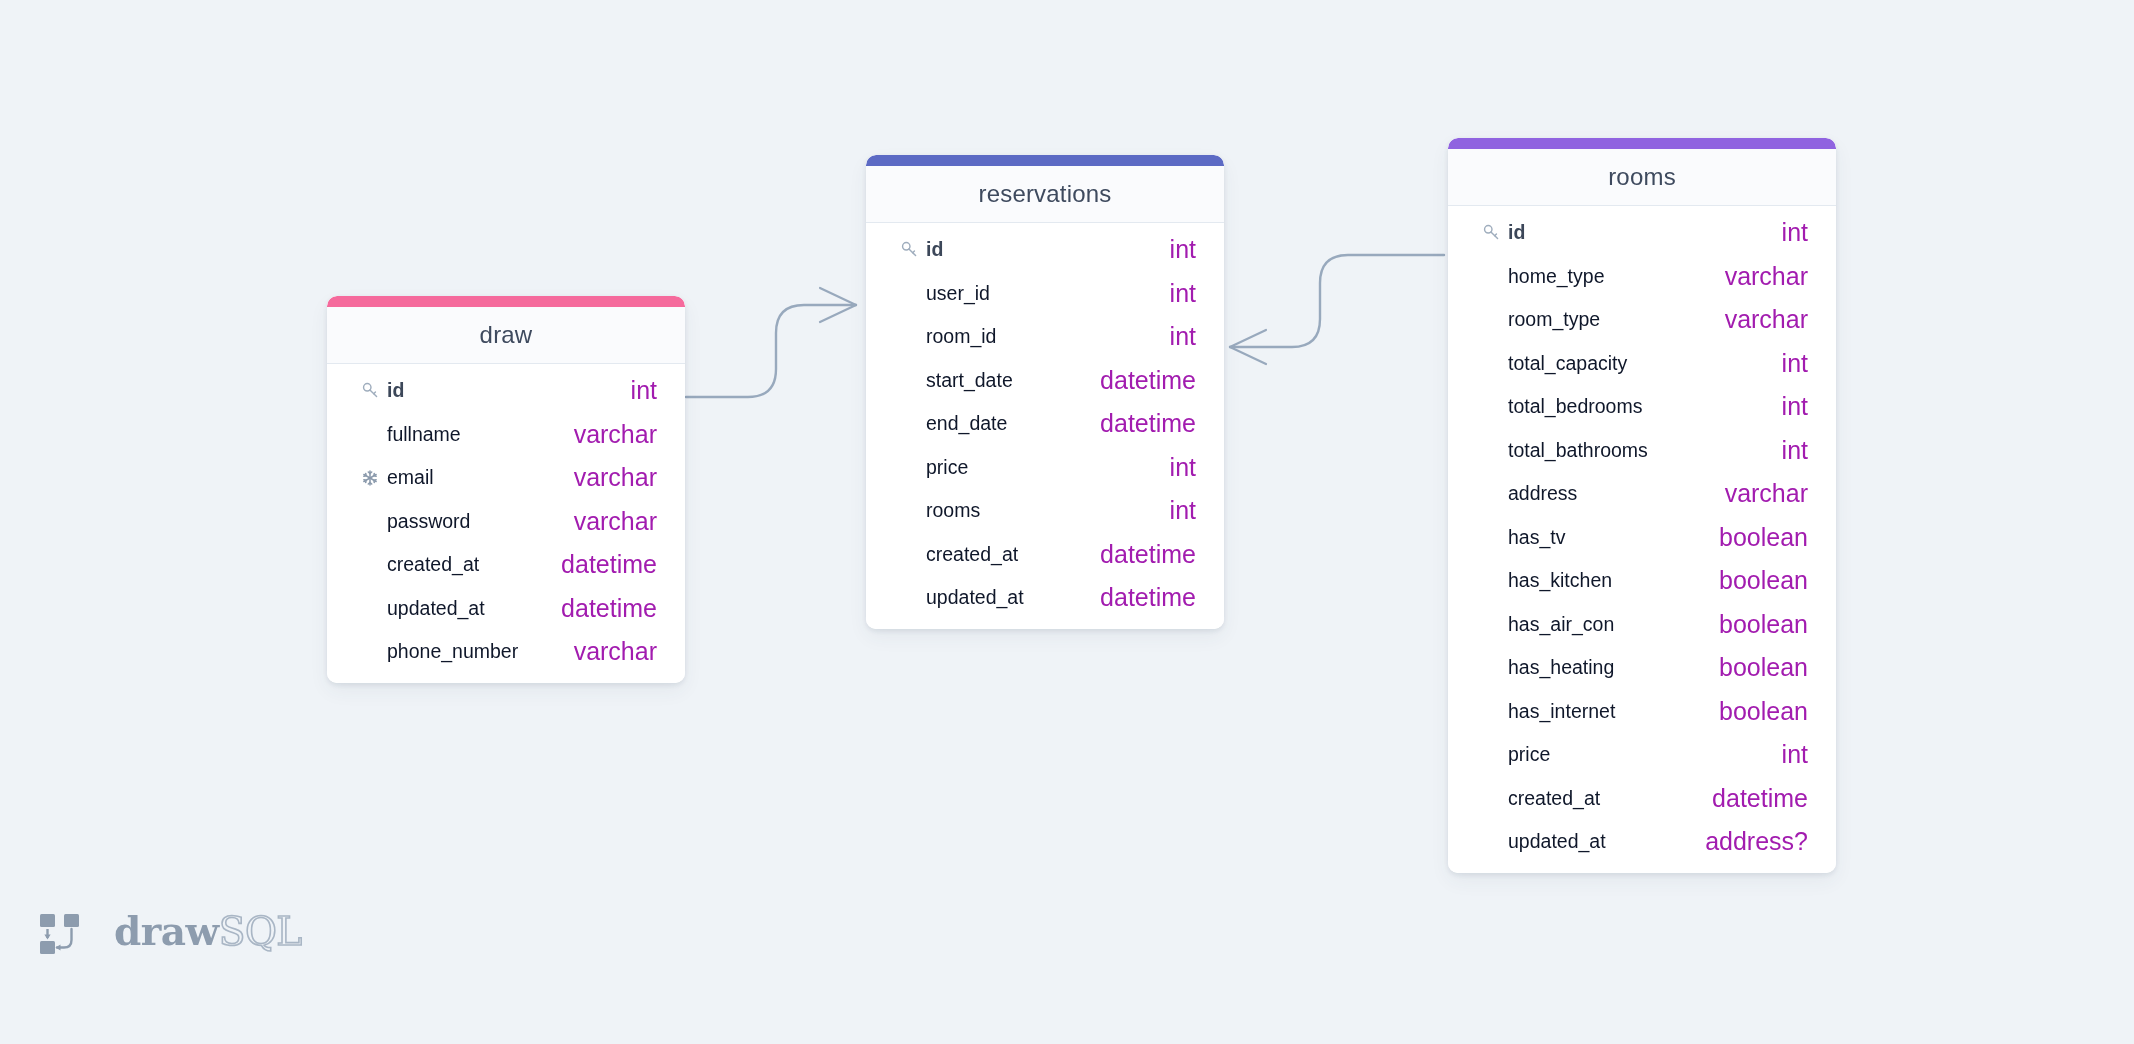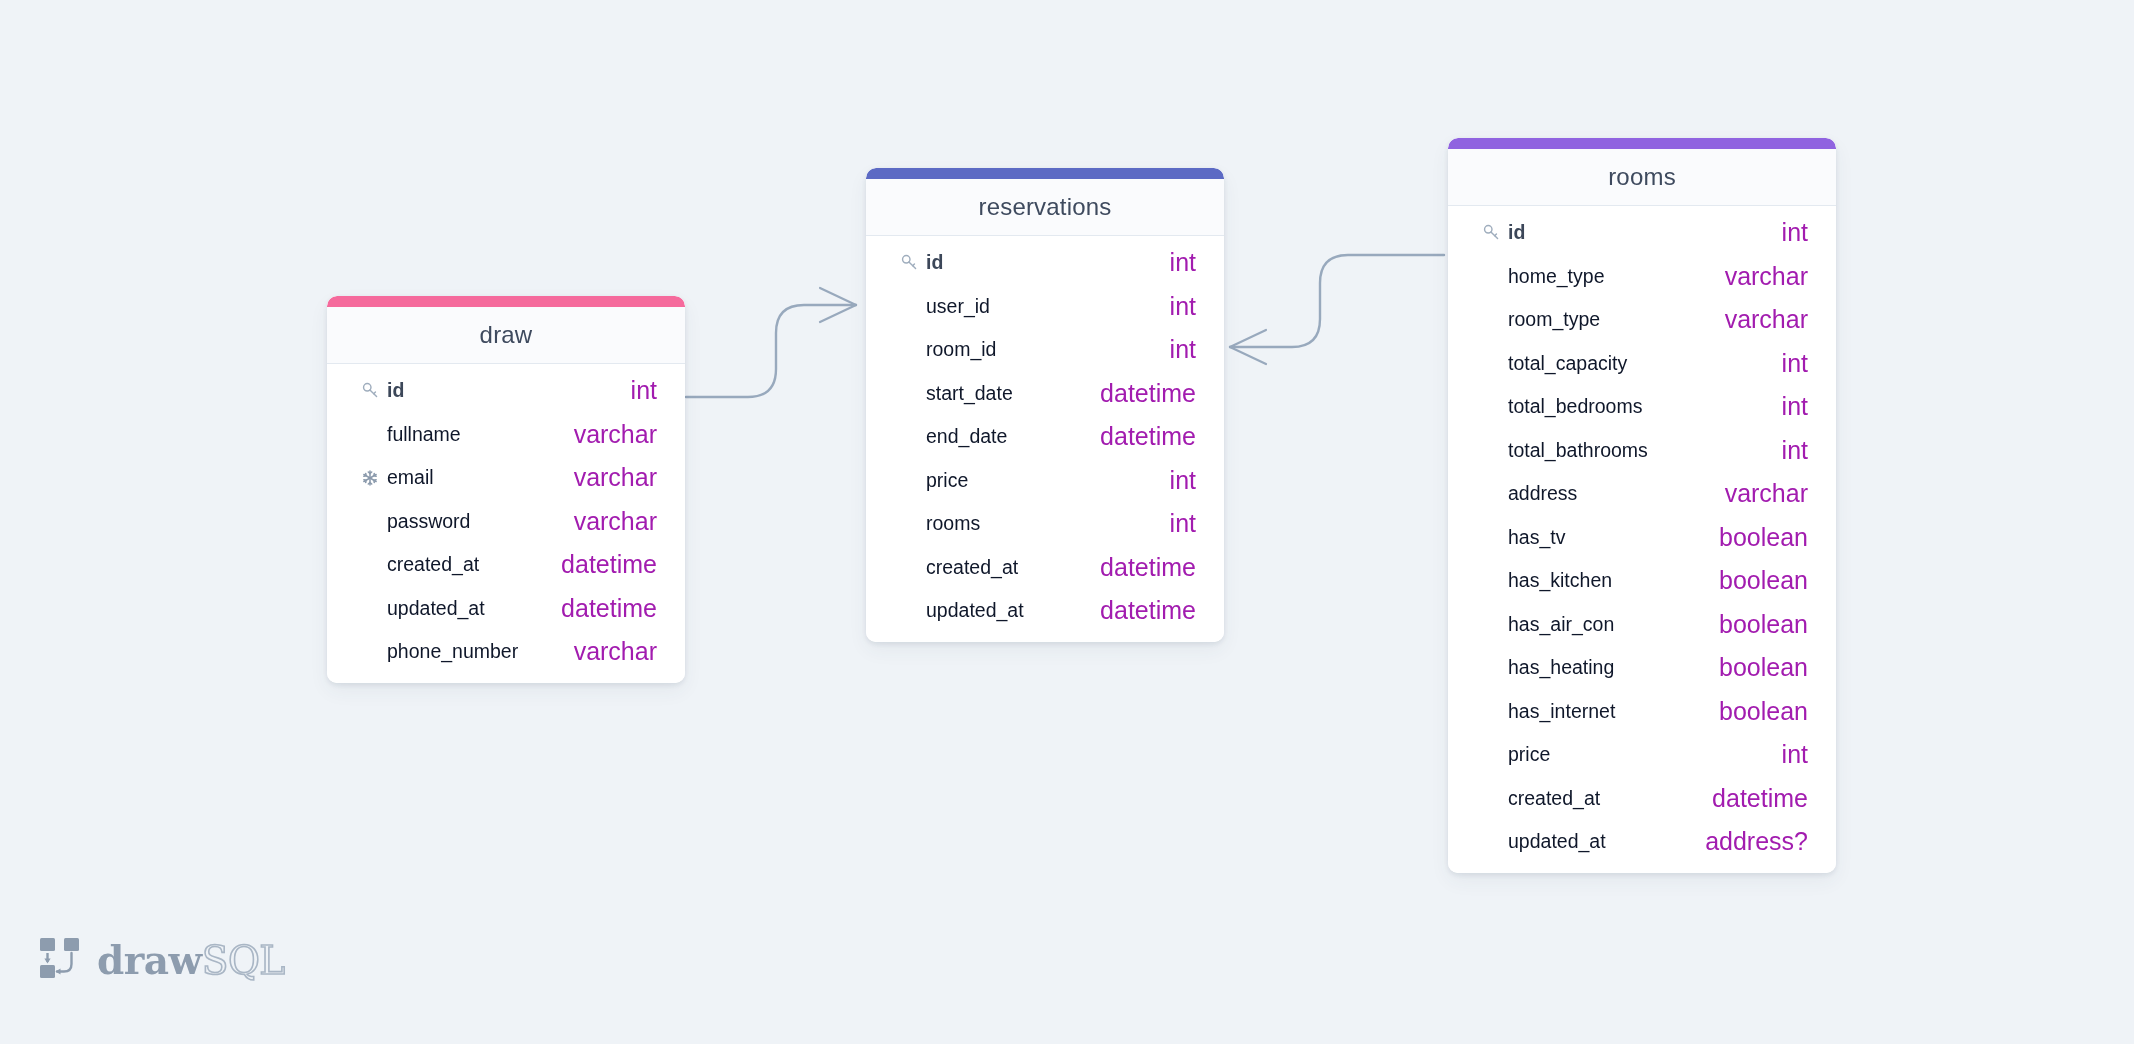--- a/index.html
+++ b/index.html
@@ -100,32 +100,32 @@
   .col-type {
     margin-left: auto;
     font-size: 25px;
     color: #a21caf;
     white-space: nowrap;
     padding-left: 16px;
   }
 
   
   #table-users       { left: 327px; top: 296px;  width: 358px; }
-  #table-reservations{ left: 866px; top: 168px;  width: 358px; }
+  #table-reservations{ left: 866px; top: 155px;  width: 358px; }
   #table-rooms       { left: 1448px; top: 138px; width: 388px; }
 
   
   #logo {
     position: absolute;
     left: 38px;
-    top: 936px;
+    top: 912px;
     z-index: 3;
     display: flex;
-    align-items: flex-end;
-    gap: 13px;
+    align-items: flex-start;
+    gap: 30px;
   }
   #logo-mark { display: block; }
   .logo-text {
     font-family: "DejaVu Serif", serif;
     font-size: 39px;
     line-height: 39px;
     letter-spacing: -0.5px;
   }
   .logo-draw {
     font-weight: bold;

